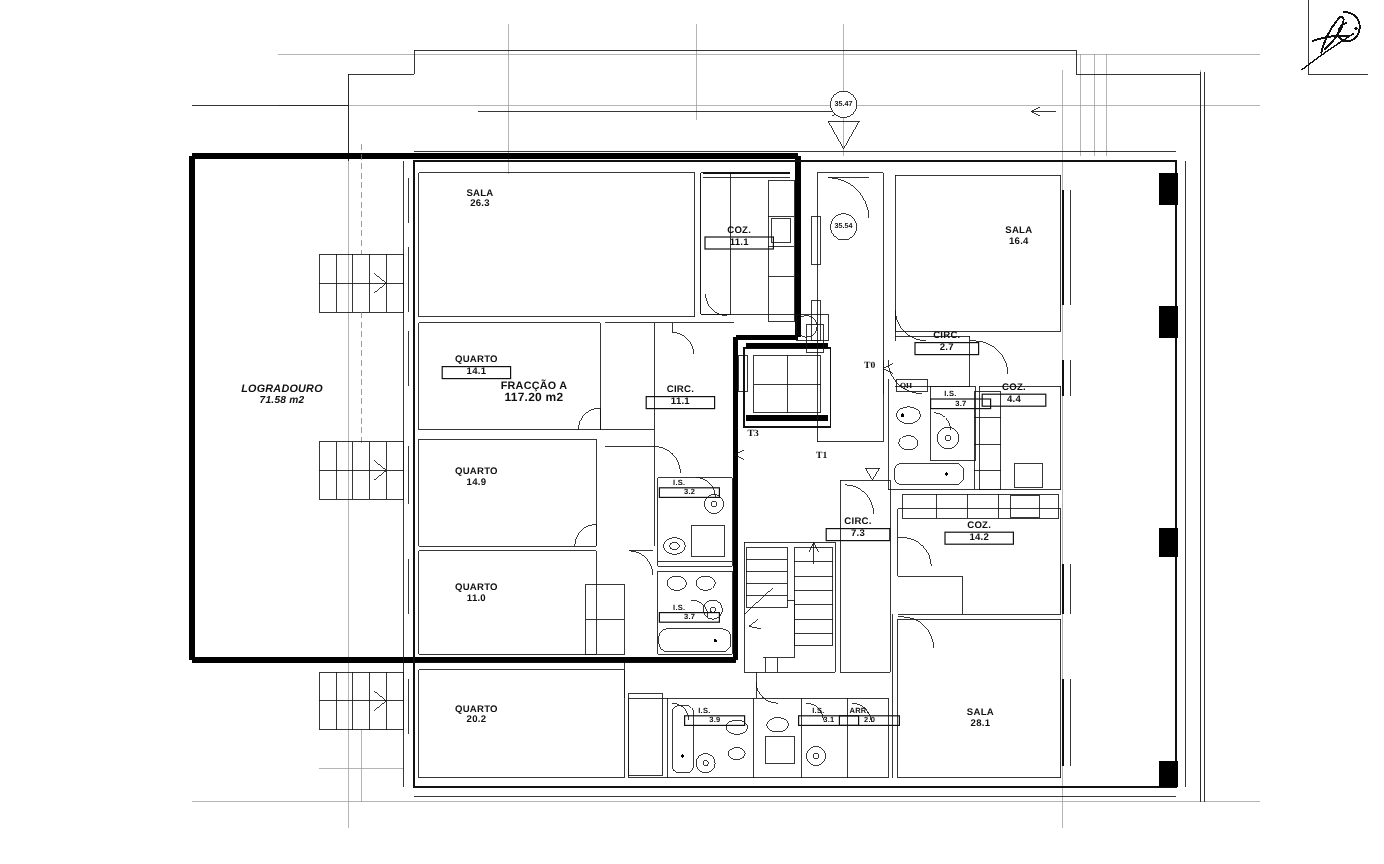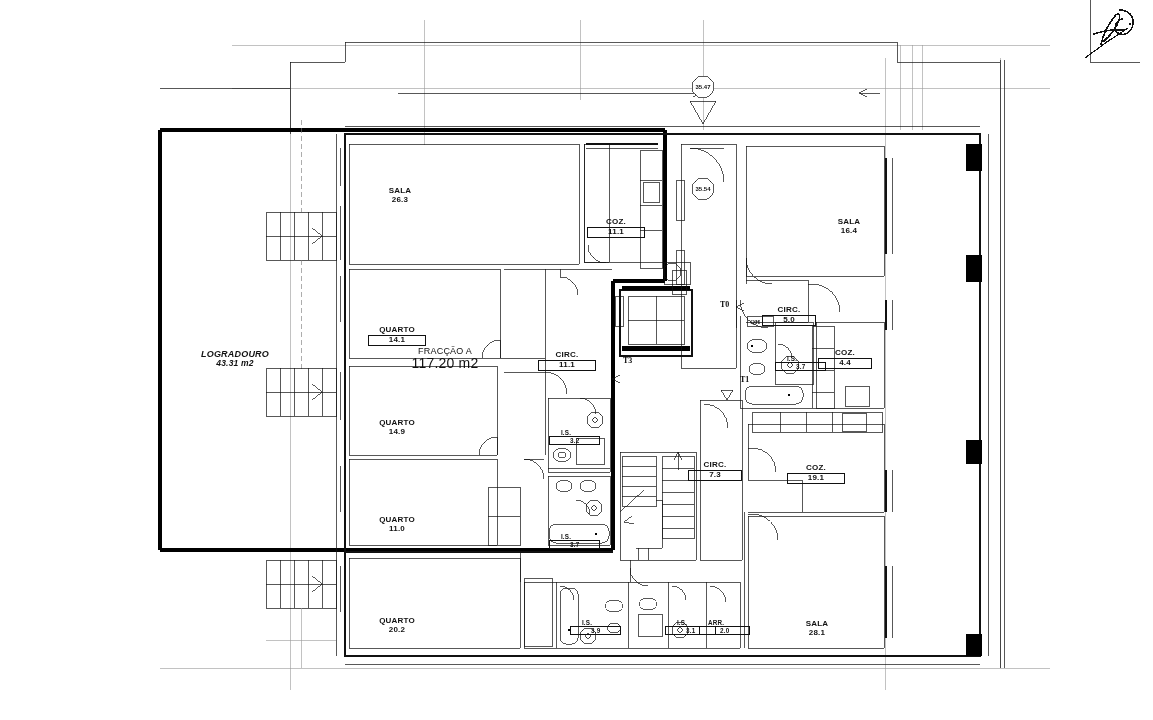--- a/index.html
+++ b/index.html
@@ -13,29 +13,28 @@
   #plan{position:absolute;left:0;top:0;width:1153px;height:720px;}
   .lbl{
     position:absolute;
     font-family:"Liberation Sans",sans-serif;
     font-weight:bold;
     color:#111111;
     white-space:nowrap;
     text-align:center;
     line-height:1.12;
     letter-spacing:.2px;
-    margin-top:30px;
     -webkit-font-smoothing:none;
   }
   .lbl .n{display:block;}
   .lbl .v{display:block;}
   .room-lbl{font-size:8px;}
   .room-lbl .v{font-size:8px;text-align:center;}
-  .frac-lbl{font-size:9px;font-weight:normal;}
-  .frac-lbl .v{font-size:14px;}
+  .frac-lbl{font-size:9px;font-weight:bold;}
+  .frac-lbl .v{font-size:10px;}
   .log-lbl{font-size:9px;font-style:italic;}
   .log-lbl .v{font-size:8.5px;}
   .small-lbl{font-size:6.3px;}
   .small-lbl .v{font-size:6.3px;}
   
   .boxed .v{
     border:0.8px solid #111;
     display:inline-block;
     padding:0 20px;
     margin-top:0px;
@@ -421,21 +420,21 @@
       <circle cx="1130" cy="24" r="1.4" fill="#111"></circle>
     </g>
     <g>
       <path class="t" d="M1090,0 L1090,62 L1140,62"></path>
     </g>
 
   </svg>
 
   <div class="lbl log-lbl" style="left:155px;top:319px;width:160px;">
     <span class="n">LOGRADOURO</span>
-    <span class="v">43.31 m2</span>
+    <span class="v">71.58 m2</span>
   </div>
 
   <div class="lbl frac-lbl" style="left:365px;top:316px;width:160px;">
     <span class="n">FRACÇÃO A</span>
     <span class="v">117.20 m2</span>
   </div>
 
   <div id="room-labels">
       <div class="lbl room-lbl" style="left: 360px; top: 157px; width: 80px;">
         <span class="n">SALA</span>
@@ -453,39 +452,39 @@
       <div class="lbl room-lbl" style="left: 357px; top: 587px; width: 80px;">
         <span class="n">QUARTO</span>
         <span class="v">20.2</span>
       </div>
       <div class="lbl room-lbl boxed" style="left: 576px; top: 188px; width: 80px;"><span class="n">COZ.</span><span class="v">11.1</span></div>
       <div class="lbl room-lbl boxed" style="left: 527px; top: 321px; width: 80px;"><span class="n">CIRC.</span><span class="v">11.1</span></div>
       <div class="lbl room-lbl" style="left: 809px; top: 188px; width: 80px;">
         <span class="n">SALA</span>
         <span class="v">16.4</span>
       </div>
-      <div class="lbl room-lbl boxed" style="left: 749px; top: 276px; width: 80px;"><span class="n">CIRC.</span><span class="v">5.0</span></div>
+      <div class="lbl room-lbl boxed" style="left: 749px; top: 276px; width: 80px;"><span class="n">CIRC.</span><span class="v">2.7</span></div>
       <div class="lbl room-lbl boxed" style="left: 805px; top: 319px; width: 80px;"><span class="n">COZ.</span><span class="v">4.4</span></div>
       <div class="lbl room-lbl boxed" style="left: 675px; top: 431px; width: 80px;"><span class="n">CIRC.</span><span class="v">7.3</span></div>
-      <div class="lbl room-lbl boxed" style="left: 776px; top: 434px; width: 80px;"><span class="n">COZ.</span><span class="v">19.1</span></div>
+      <div class="lbl room-lbl boxed" style="left: 776px; top: 434px; width: 80px;"><span class="n">COZ.</span><span class="v">14.2</span></div>
       <div class="lbl room-lbl" style="left: 777px; top: 590px; width: 80px;">
         <span class="n">SALA</span>
         <span class="v">28.1</span>
       </div>
     </div>
   <div id="small-labels">
       <div class="lbl small-lbl boxed" style="left: 549px; top: 399px; width: 34px;"><span class="n">I.S.</span><span class="v">3.2</span></div>
       <div class="lbl small-lbl boxed" style="left: 549px; top: 503px; width: 34px;"><span class="n">I.S.</span><span class="v">3.7</span></div>
       <div class="lbl small-lbl boxed" style="left: 775px; top: 325px; width: 34px;"><span class="n">I.S.</span><span class="v">3.7</span></div>
       <div class="lbl small-lbl boxed" style="left: 570px; top: 589px; width: 34px;"><span class="n">I.S.</span><span class="v">3.9</span></div>
       <div class="lbl small-lbl boxed" style="left: 665px; top: 589px; width: 34px;"><span class="n">I.S.</span><span class="v">3.1</span></div>
       <div class="lbl small-lbl boxed" style="left: 699px; top: 589px; width: 34px;"><span class="n">ARR.</span><span class="v">2.0</span></div>
     </div>
 
   <div class="tag" style="left:720px;top:300px;">T0</div>
-  <div class="tag" style="left:740px;top:375px;">T1</div>
+  <div class="tag" style="left:680px;top:375px;">T1</div>
   <div class="tag" style="left:623px;top:356px;">T3</div>
   <div class="tag" style="left:750px;top:318px;font-size:6.5px;">QH</div>
 
   <div class="lvl" style="left:686px;top:84px;width:34px;">35.47</div>
   <div class="lvl" style="left:686px;top:186px;width:34px;">35.54</div>
 
 </div>
 
 </body></html>

